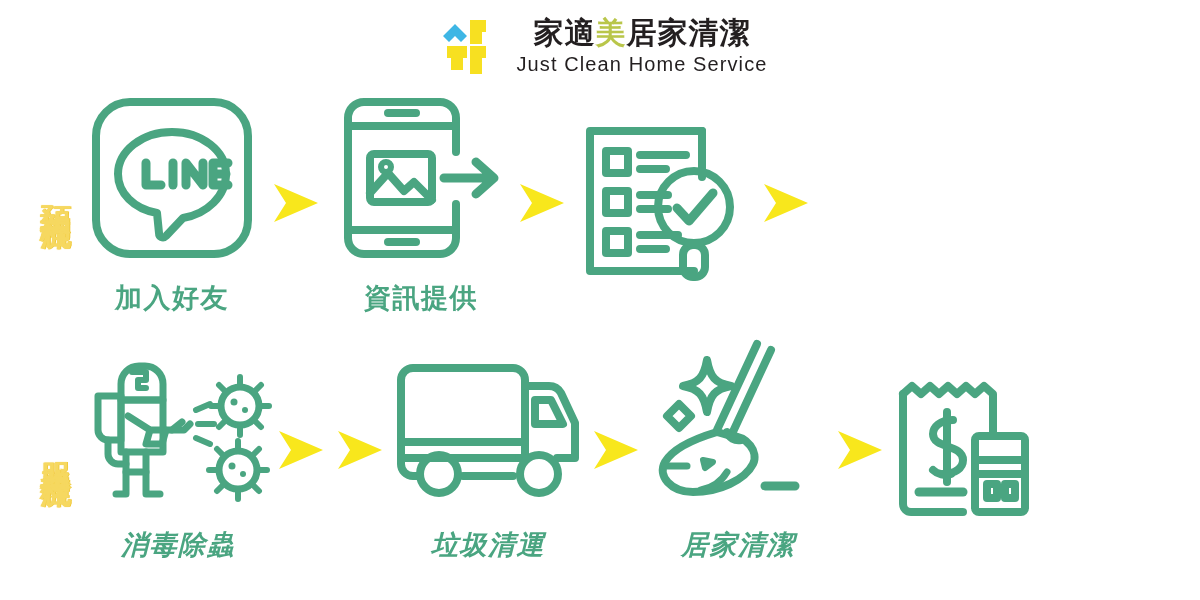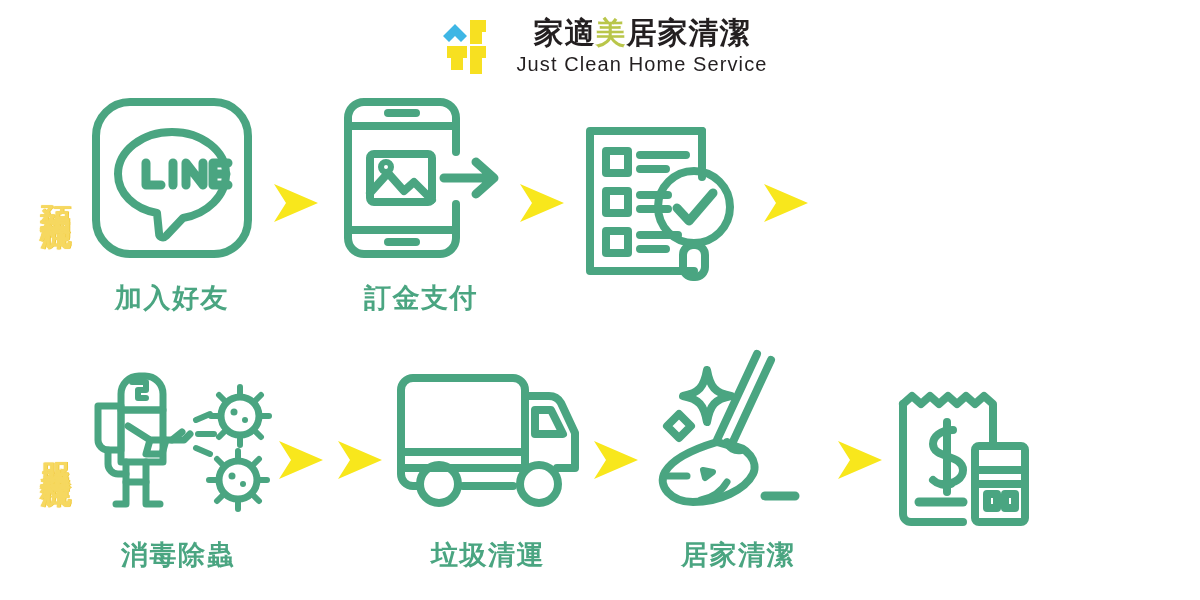--- a/index.html
+++ b/index.html
@@ -36,21 +36,21 @@
     font-size: 31px; font-weight: 700; letter-spacing: 5px;
     color: #f6d860;
     text-shadow: 0 0 1px #f3cf46, 1px 0 0 #f0c93c;
   }
   #label-row1 { top: 100px; height: 182px; }
   #label-row2 { top: 358px; height: 182px; }
 
   
   .row { position: absolute; left: 88px; display: flex; align-items: center; gap: 7px; }
   #row-1 { top: 88px; width: 1010px; height: 230px; }
-  #row-2 { top: 344px; width: 1112px; height: 232px; }
+  #row-2 { top: 334px; width: 1112px; height: 232px; font-style: italic; }
 
   .step {
     display: flex; flex-direction: column; align-items: center;
     justify-content: flex-start; flex: 0 0 auto;
   }
   .step-icon {
     display: flex; align-items: center; justify-content: center;
     height: 175px;
   }
   .step-label {
@@ -130,21 +130,21 @@
           <path d="M120 60 V26 a16 16 0 0 0 -16 -16 H28 a16 16 0 0 0 -16 16 v120 a16 16 0 0 0 16 16 h76 a16 16 0 0 0 16 -16 V112"></path>
           <path d="M12 34 H120 M12 138 H120"></path>
           <path d="M52 21 h28"></path>
           <path d="M52 150 h28"></path>
           <rect x="34" y="62" width="62" height="48" rx="4"></rect>
           <path d="M34 101 L52 81 L68 99 L78 90 L96 108"></path>
           <circle cx="50" cy="75" r="5" stroke-width="6"></circle>
           <path d="M108 86 h48 M140 70 l18 16 l-18 16" stroke-width="9"></path>
         </svg>
       </div>
-      <div class="step-label">訂金支付</div>
+      <div class="step-label">資訊提供</div>
     </div>
 
     <div class="arrow r1-gap-b">
       <svg width="52" height="46" viewBox="0 0 52 46">
         <path d="M4 4 L48 23 L4 42 L16 23 Z" fill="#f8e71c"></path>
       </svg>
     </div>
 
     <div class="step">
       <div class="step-icon">

